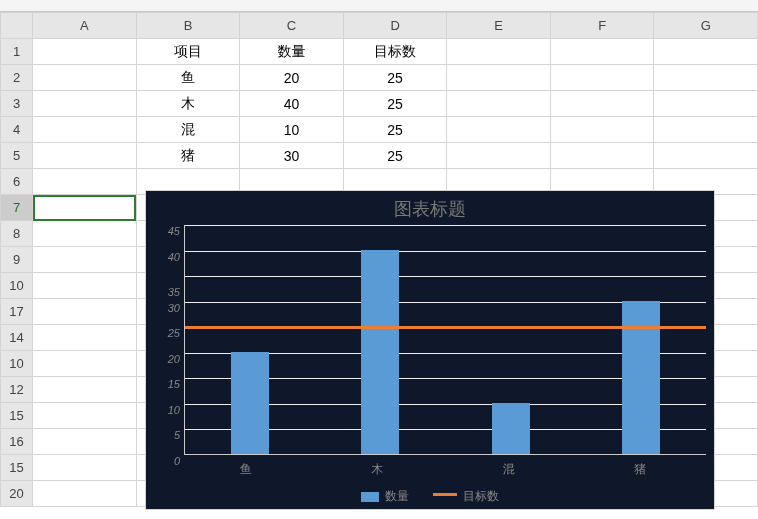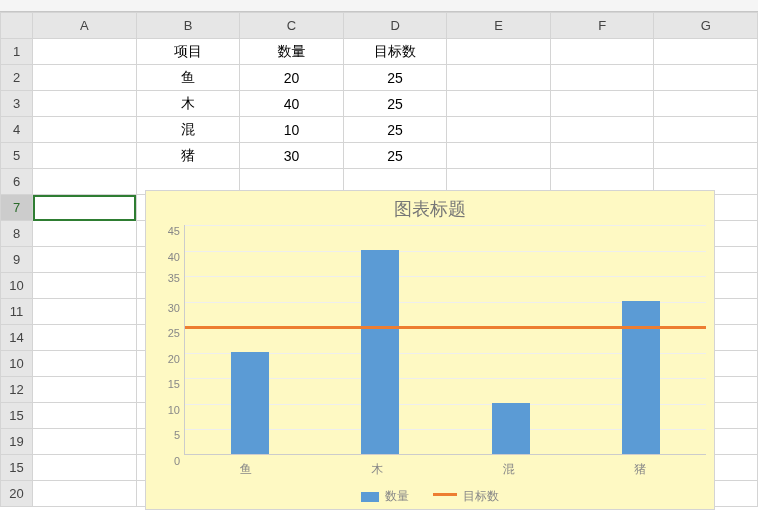--- a/index.html
+++ b/index.html
@@ -58,21 +58,21 @@
   .col {
     width: 103px;
   }
   
   .chart-box {
     position: absolute;
     left: 145px;
     top: 178px;
     width: 570px;
     height: 320px;
-    background: #fef9c3;
+    background: #0f172a;
     border: 1px solid #d4d4d4;
   }
   .chart-title {
     text-align: center;
     font-size: 18px;
     color: #777;
     padding: 6px 0 4px;
   }
   .plot-wrap {
     display: flex;
@@ -84,20 +84,21 @@
     position: relative;
     font-size: 11px;
     color: #888;
   }
   .y-axis .ytick {
     position: absolute;
     right: 4px;
     transform: translateY(50%);
     text-align: right;
     width: 30px;
+    font-style: italic;
   }
   .plot {
     flex: 1;
     position: relative;
     border-left: 1px solid #ccc;
     border-bottom: 1px solid #ccc;
   }
   .plot .gridline {
     position: absolute;
     left: 0; right: 0;
@@ -283,21 +284,21 @@
           <td class="rowhdr">10</td>
           <td></td>
           <td></td>
           <td></td>
           <td></td>
           <td></td>
           <td></td>
           <td></td>
         </tr>
         <tr>
-          <td class="rowhdr">11</td>
+          <td class="rowhdr">17</td>
           <td></td>
           <td></td>
           <td></td>
           <td></td>
           <td></td>
           <td></td>
           <td></td>
         </tr>
         <tr>
           <td class="rowhdr">14</td>
@@ -333,21 +334,21 @@
           <td class="rowhdr">15</td>
           <td></td>
           <td></td>
           <td></td>
           <td></td>
           <td></td>
           <td></td>
           <td></td>
         </tr>
         <tr>
-          <td class="rowhdr">19</td>
+          <td class="rowhdr">16</td>
           <td></td>
           <td></td>
           <td></td>
           <td></td>
           <td></td>
           <td></td>
           <td></td>
         </tr>
         <tr>
           <td class="rowhdr">15</td>
@@ -376,21 +377,21 @@
     <div class="chart-title">图表标题</div>
     <div class="plot-wrap">
       <div class="y-axis" id="y-axis">
           <div class="ytick" style="bottom: -6px;">0</div>
           <div class="ytick" style="bottom: 19.5556px;">5</div>
           <div class="ytick" style="bottom: 45.1111px;">10</div>
           <div class="ytick" style="bottom: 70.6667px;">15</div>
           <div class="ytick" style="bottom: 96.2222px;">20</div>
           <div class="ytick" style="bottom: 121.778px;">25</div>
           <div class="ytick" style="bottom: 147.333px;">30</div>
-          <div class="ytick" style="bottom: 177px;">35</div>
+          <div class="ytick" style="bottom: 163px;">35</div>
           <div class="ytick" style="bottom: 198.444px;">40</div>
           <div class="ytick" style="bottom: 224px;">45</div>
         </div>
       <div class="plot" id="plot">
           <div class="gridline" style="top: 204.444px;"></div>
           <div class="gridline" style="top: 178.889px;"></div>
           <div class="gridline" style="top: 153.333px;"></div>
           <div class="gridline" style="top: 127.778px;"></div>
           <div class="gridline" style="top: 102.222px;"></div>
           <div class="gridline" style="top: 76.6667px;"></div>

